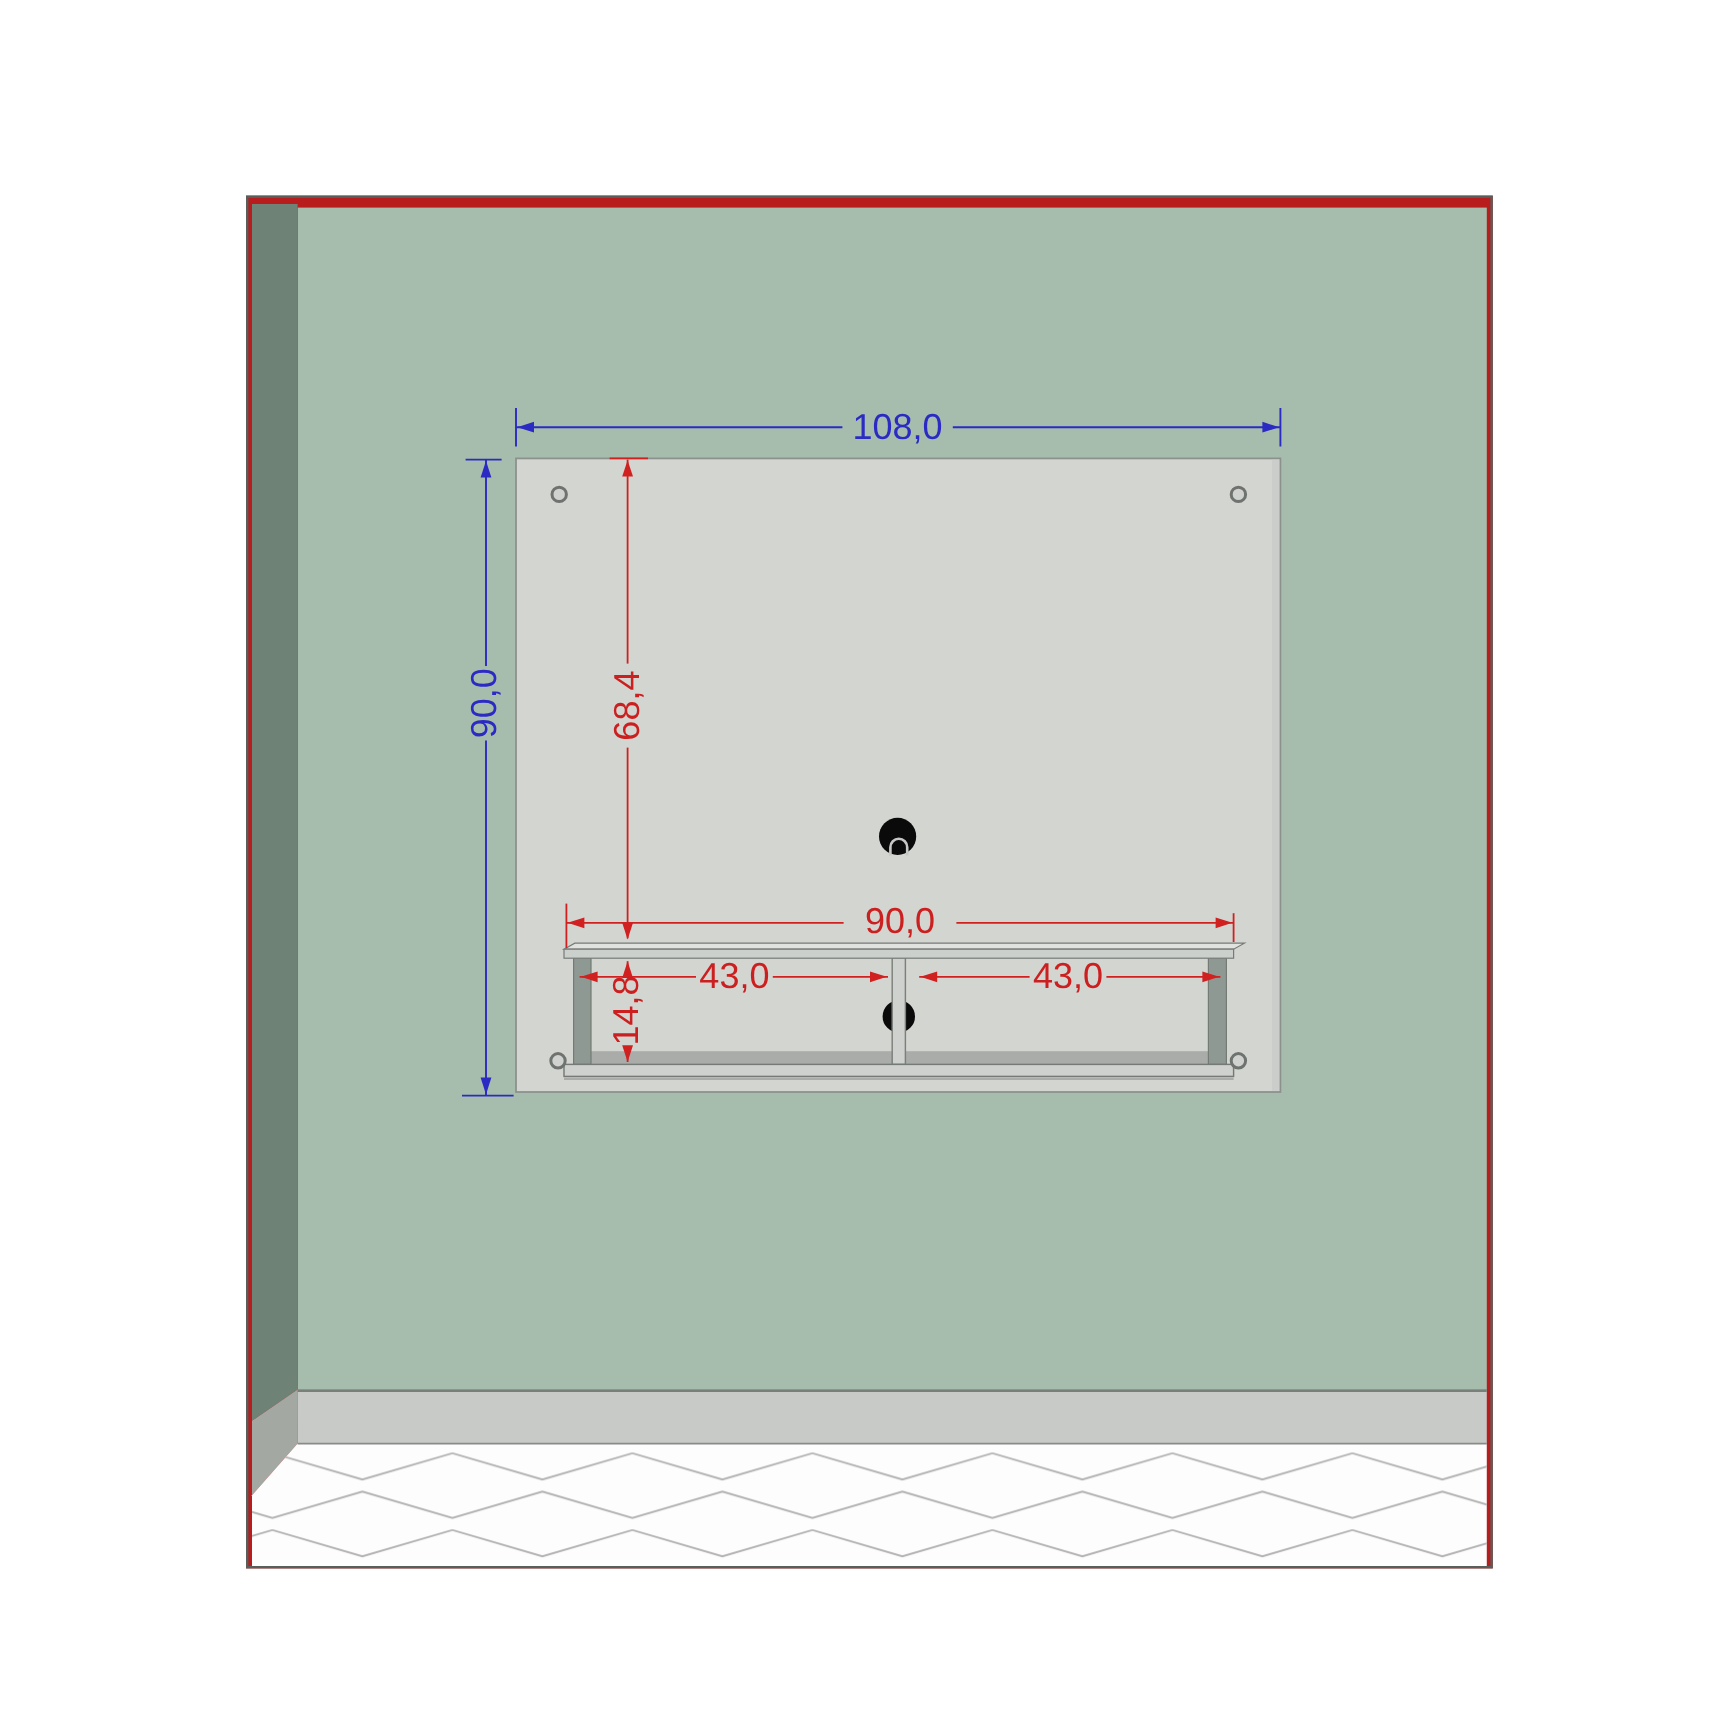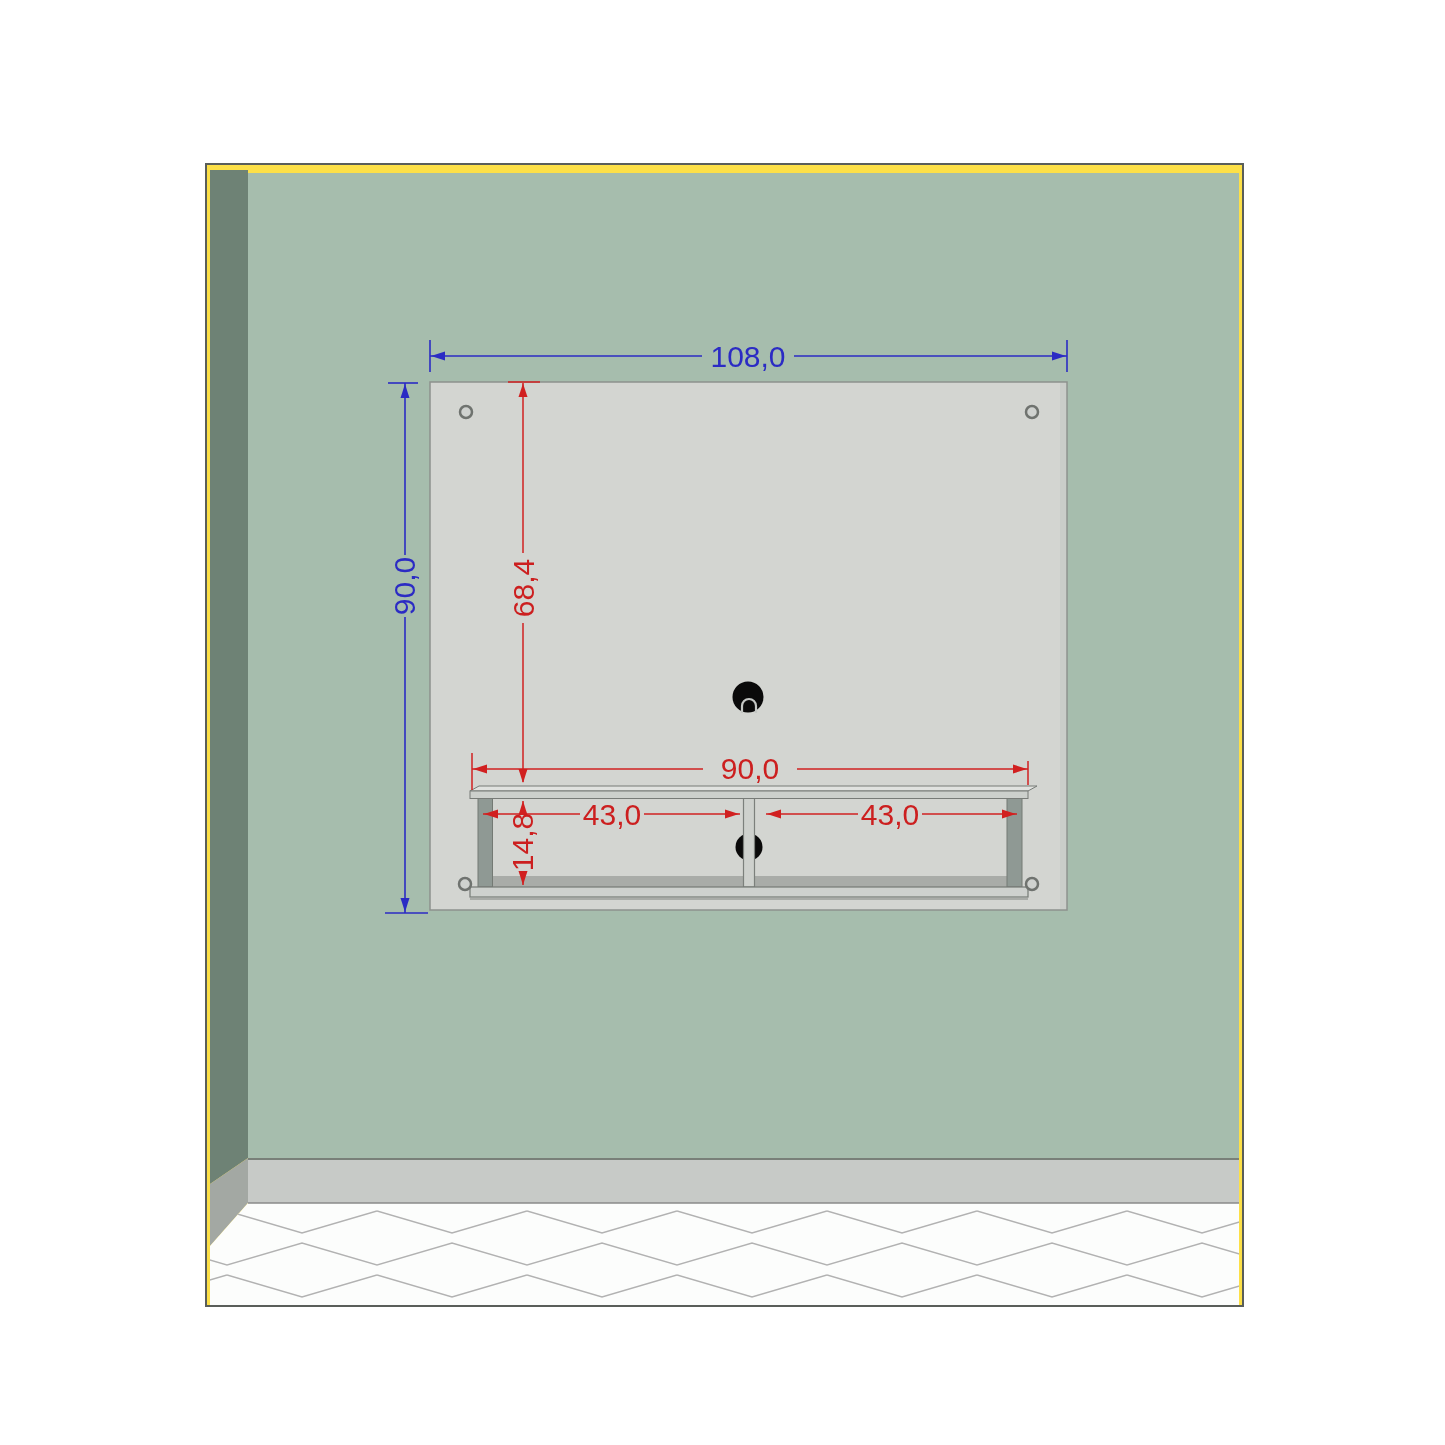--- a/index.html
+++ b/index.html
@@ -1,19 +1,19 @@
 <!DOCTYPE html>
 <html><head>
 <meta charset="utf-8">
 <style>
   html,body{margin:0;padding:0;background:#ffffff;}
   #canvas{position:relative;width:1445px;height:1445px;background:#ffffff;overflow:hidden;
           font-family:"Liberation Sans", sans-serif;}
   #scene-frame{position:absolute;left:205px;top:163px;width:1035px;height:1140px;
-               border:2px solid #5a5e5a;background:#fde047;}
+               border:2px solid #5a5e5a;background:#b91c1c;}
   svg{display:block;}
   text.dim{font-family:"Liberation Sans", sans-serif;font-size:30px;}
   text.dim-blue{fill:#2b2bc4;}
   text.dim-red{fill:#cc1f1f;}
 </style>
 </head>
 <body>
 
 <div id="canvas">
   <div id="scene-frame">

